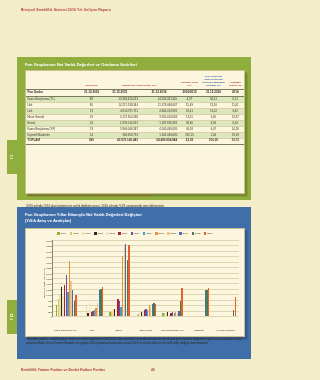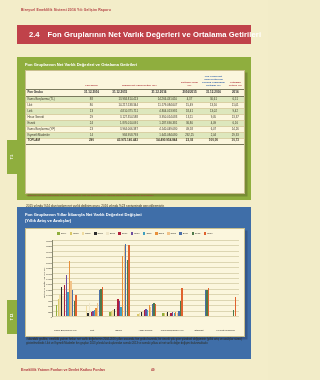--- a/index.html
+++ b/index.html
@@ -147,24 +147,20 @@
     font-size:3.2px;font-weight:bold;color:#b03a3f;
   }
 </style>
 </head>
 <body>
 
 <div class="page">
 
   <div class="runhead">Bireysel Emeklilik Sistemi 2016 Yılı Gelişim Raporu</div>
 
-  <div class="banner">
-    <div class="num">2.4</div>
-    <div class="ttl">Fon Gruplarının Net Varlık Değerleri ve Ortalama Getirileri</div>
-  </div>
 
   <div class="vtab t1">
     <span>T 5</span>
   </div>
   <div class="vtab t2">
     <span>T 12</span>
   </div>
 
   <div class="gpanel">
     <div class="cap">Fon Gruplarının Net Varlık Değerleri ve Ortalama Getirileri</div>

